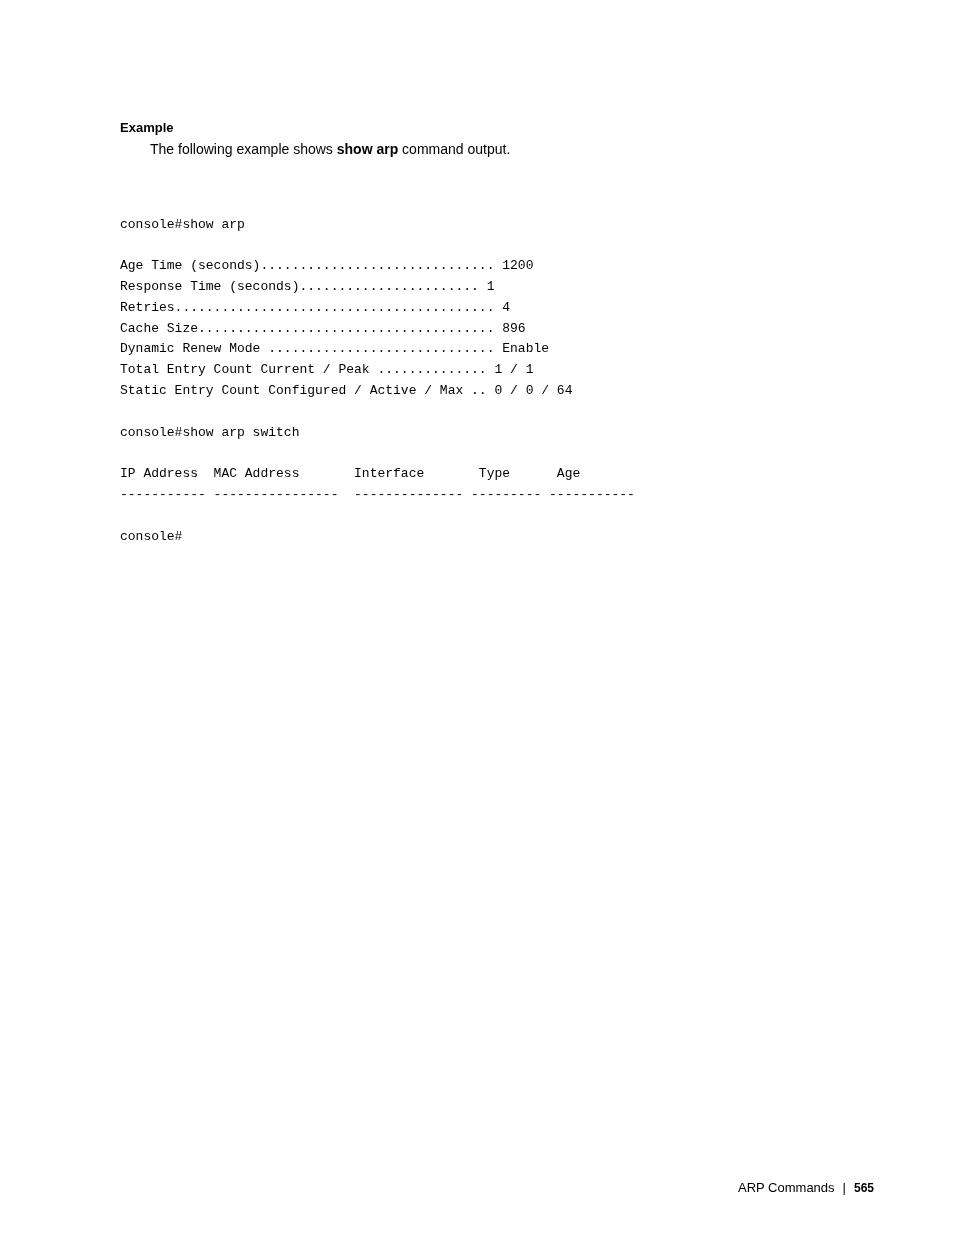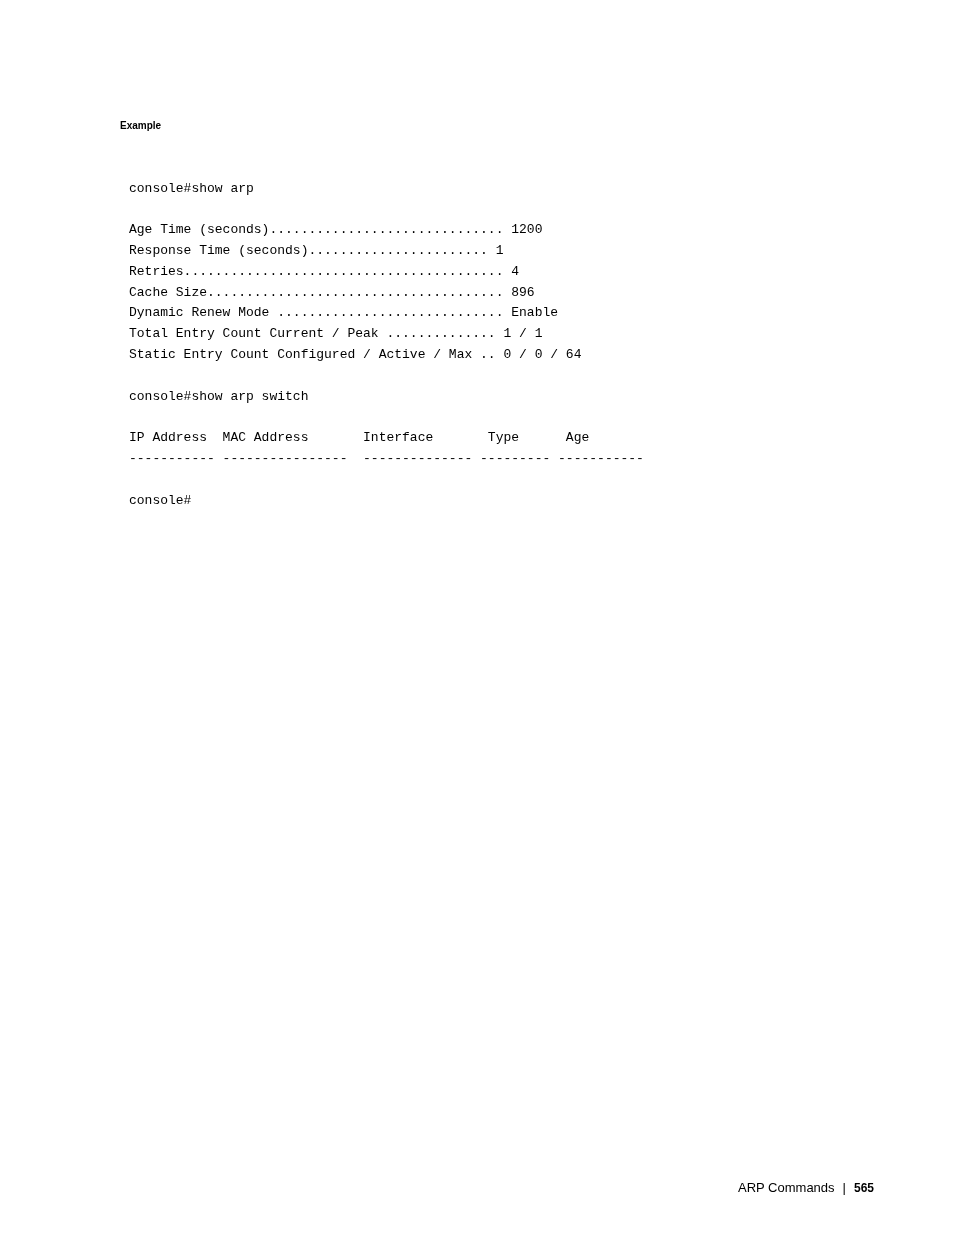--- a/index.html
+++ b/index.html
@@ -20,21 +20,21 @@
 
     .page-container {
       width: 954px;
       min-height: 1235px;
       padding: 120px 80px 60px 120px;
       position: relative;
     }
 
     .example-heading {
       font-family: Arial, Helvetica, sans-serif;
-      font-size: 10px;
+      font-size: 13px;
       font-weight: bold;
       margin-bottom: 6px;
     }
 
     .example-description {
       font-family: Arial, Helvetica, sans-serif;
       font-size: 14px;
       margin-bottom: 16px;
       padding-left: 30px;
     }
@@ -47,21 +47,20 @@
       font-family: 'Courier New', Courier, monospace;
       font-size: 13px;
       line-height: 1.6;
       white-space: pre;
       color: #000000;
     }
 
     .code-block .code-line {
       display: block;
       min-height: 1.6em;
-      margin-left: 9px;
     }
 
     .footer {
       position: absolute;
       bottom: 40px;
       right: 80px;
       font-family: Arial, Helvetica, sans-serif;
       font-size: 13px;
       color: #000000;
       display: flex;
@@ -80,20 +79,23 @@
   </style>
 </head>
 <body>
 
 <div class="page-container">
 
   <div class="example-section">
 
     <div class="example-heading">Example</div>
 
+    <div class="example-description">
+      <span>The following example shows </span><strong>show arp</strong><span> command output.</span>
+    </div>
 
     <div class="code-block">
     <span class="code-line">console#show arp</span><span class="code-line">&nbsp;</span><span class="code-line">Age Time (seconds).............................. 1200</span><span class="code-line">Response Time (seconds)....................... 1</span><span class="code-line">Retries......................................... 4</span><span class="code-line">Cache Size...................................... 896</span><span class="code-line">Dynamic Renew Mode ............................. Enable</span><span class="code-line">Total Entry Count Current / Peak .............. 1 / 1</span><span class="code-line">Static Entry Count Configured / Active / Max .. 0 / 0 / 64</span><span class="code-line">&nbsp;</span><span class="code-line">console#show arp switch</span><span class="code-line">&nbsp;</span><span class="code-line">IP Address  MAC Address       Interface       Type      Age</span><span class="code-line">----------- ----------------  -------------- --------- -----------</span><span class="code-line">&nbsp;</span><span class="code-line">console#</span></div>
 
   </div>
 
   <div class="footer">
     <span>ARP Commands</span>
     <span class="footer-divider">|</span>
     <span class="footer-page">565</span>

